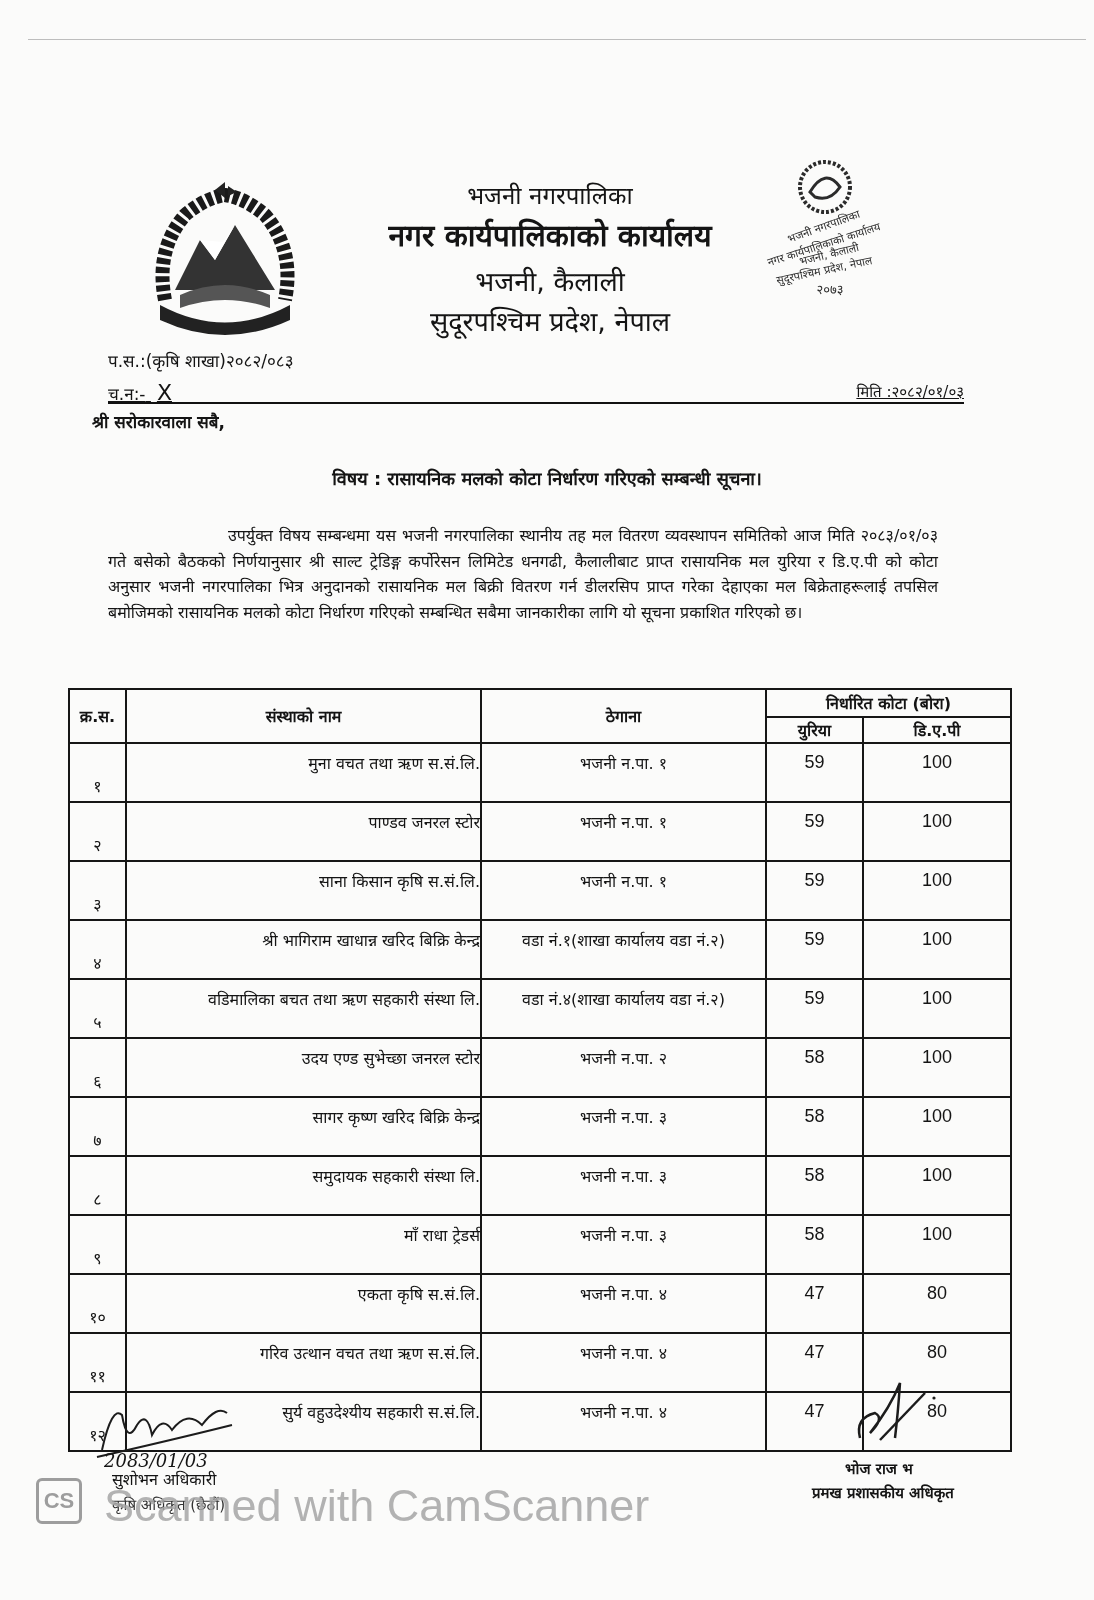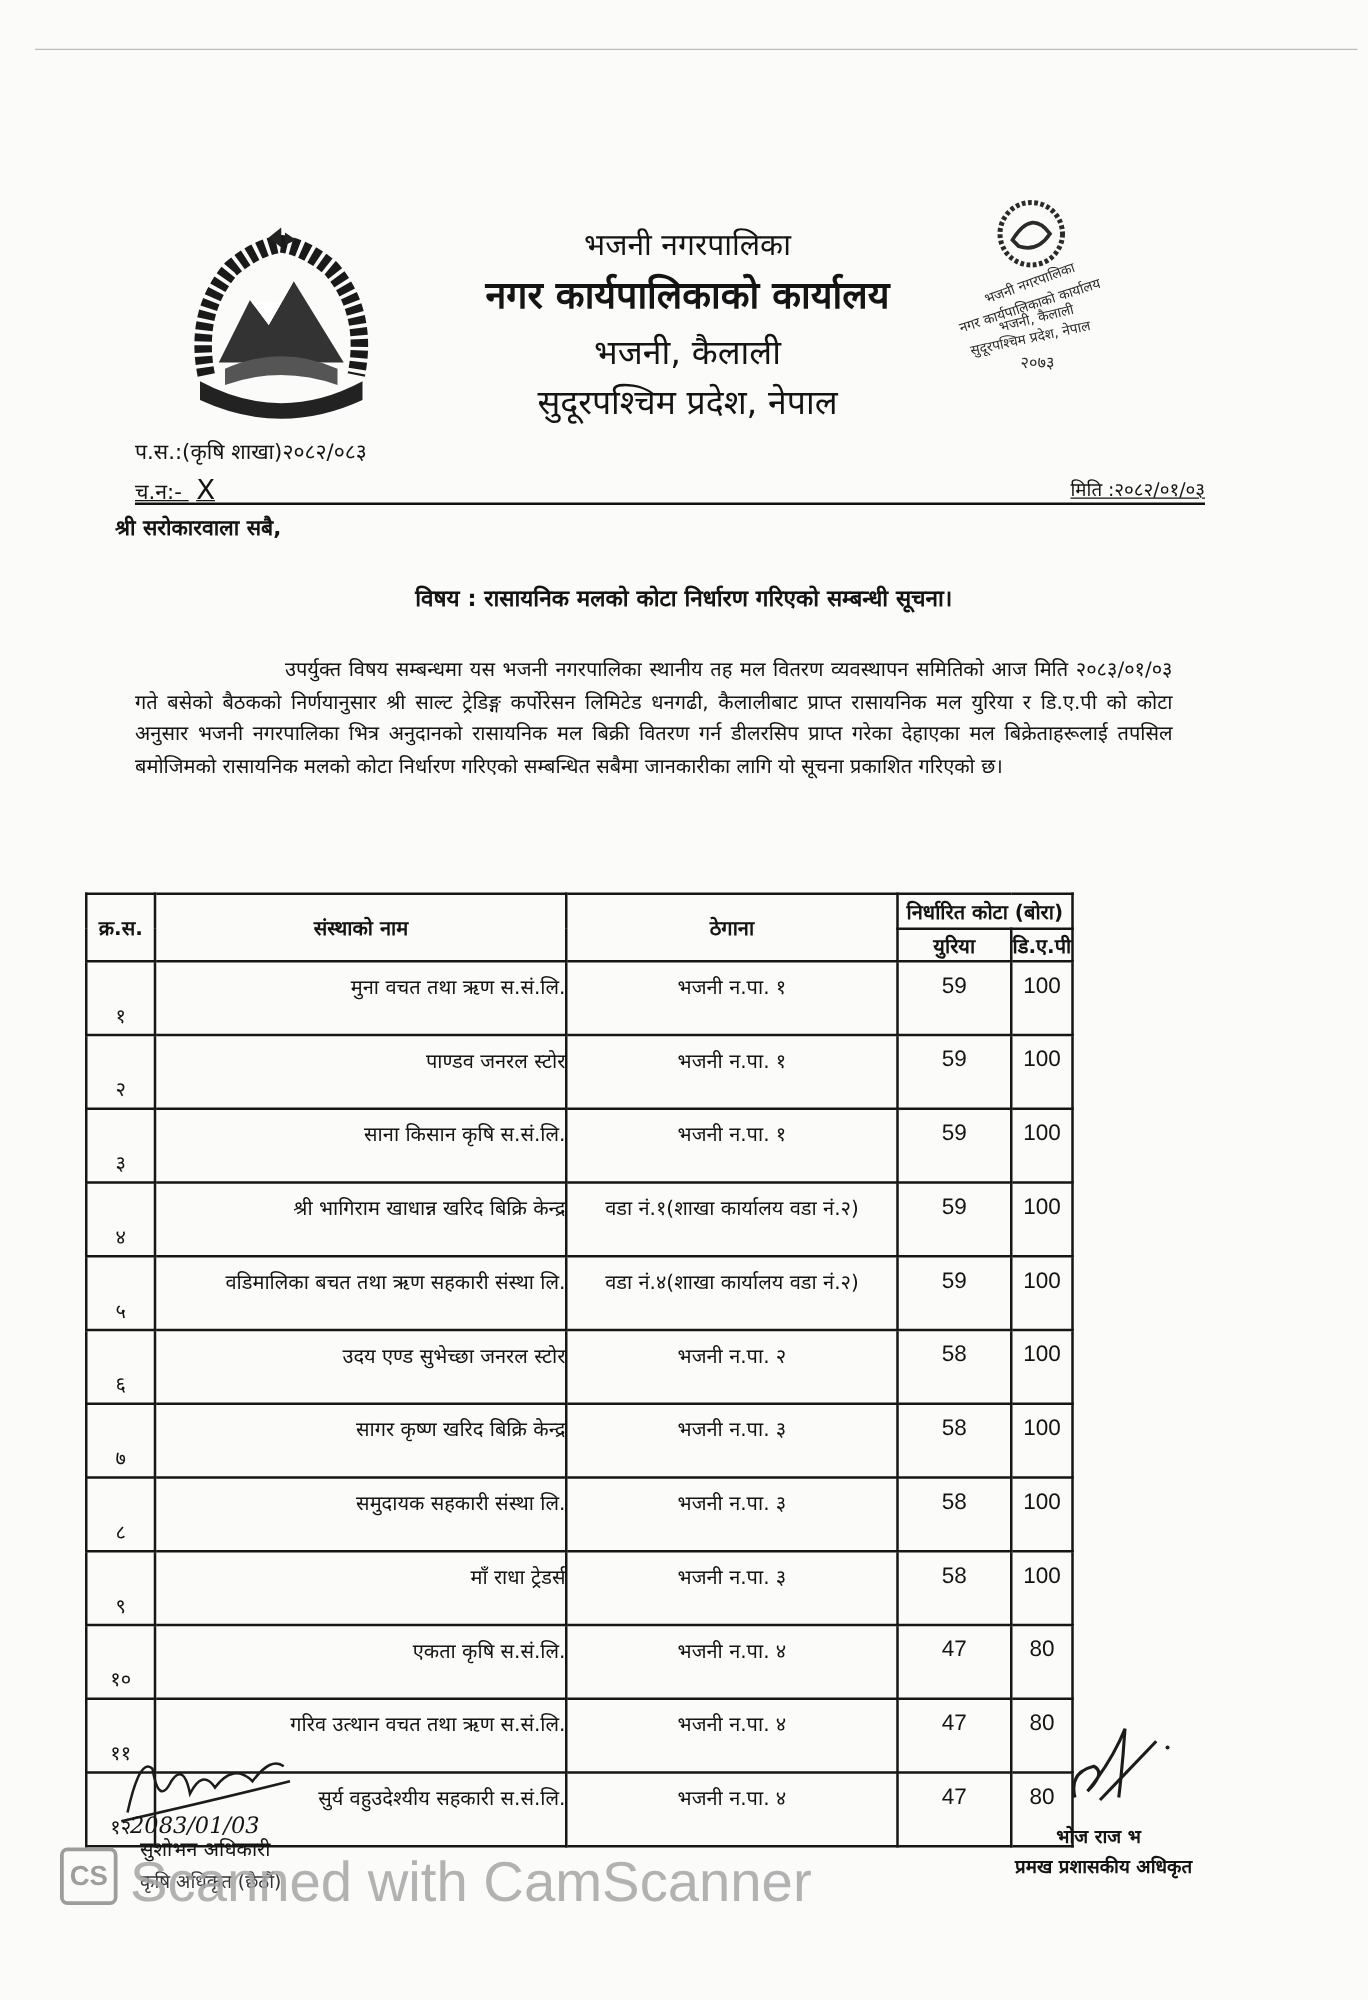--- a/index.html
+++ b/index.html
@@ -28,22 +28,22 @@
   .ruleline { left: 108px; top: 402px; width: 856px; height: 2px; background: #111; }
   .salute { left: 92px; top: 410px; font-size: 17px; font-weight: bold; }
   .subject { left: 0; width: 1094px; top: 466px; text-align: center; font-size: 18px; font-weight: bold; }
 
   .body-text {
     left: 108px; top: 523px; width: 830px; font-size: 16px; line-height: 25.6px;
     text-align: justify; text-indent: 120px;
   }
 
   table.quota {
-    position: absolute; left: 68px; top: 688px; width: 791px;
-    border-collapse: collapse; font-size: 16px; margin-top: 26px;
+    position: absolute; left: 68px; top: 688px; width: 944px;
+    border-collapse: collapse; font-size: 16px;
   }
   table.quota th, table.quota td { border: 2px solid #161616; padding: 0; }
   table.quota th { font-weight: bold; height: 24px; font-size: 16px; }
   table.quota thead tr:first-child th { height: 26px; }
   table.quota td { height: 49px; }
   .c-sn { width: 55px; text-align: center; vertical-align: bottom; padding-bottom: 4px !important; }
   .c-name { width: 345px; text-align: right; vertical-align: top; padding: 8px 0 0 8px !important; }
   .c-addr { width: 283px; text-align: center; vertical-align: top; padding-top: 8px !important; }
   .c-urea { width: 95px; text-align: center; vertical-align: top; padding-top: 8px !important; font-family: "Liberation Sans", sans-serif; font-size: 18px; }
   .c-dap { text-align: center; vertical-align: top; padding-top: 8px !important; font-family: "Liberation Sans", sans-serif; font-size: 18px; }
@@ -51,21 +51,21 @@
   .sig-left { left: 92px; top: 1395px; width: 200px; height: 70px; }
   .sig-left-date { left: 104px; top: 1450px; font-size: 18px; font-family: "DejaVu Serif", serif; font-style: italic; }
   .sig-left-name { left: 112px; top: 1468px; font-size: 16px; }
   .sig-left-title { left: 112px; top: 1494px; font-size: 15px; color: #333; }
 
   .sig-right { left: 850px; top: 1378px; width: 100px; height: 70px; }
   .sig-right-name { left: 845px; top: 1458px; font-size: 15px; font-weight: bold; }
   .sig-right-title { left: 812px; top: 1482px; font-size: 15px; font-weight: bold; }
 
   .cs-badge {
-    left: 48px; top: 1478px; width: 46px; height: 46px; border: 3px solid #9d9d9d; border-radius: 6px;
+    left: 36px; top: 1478px; width: 46px; height: 46px; border: 3px solid #9d9d9d; border-radius: 6px;
     color: #9d9d9d; font-family: "Liberation Sans", sans-serif; font-weight: bold; font-size: 22px;
     display: flex; align-items: center; justify-content: center; box-sizing: border-box;
   }
   .cs-text { left: 104px; top: 1480px; font-family: "Liberation Sans", sans-serif; font-size: 45px; color: #a6a6a6; opacity: 0.85; }
 </style>
 </head>
 <body>
 
 <div class="top-rule"></div>
 

